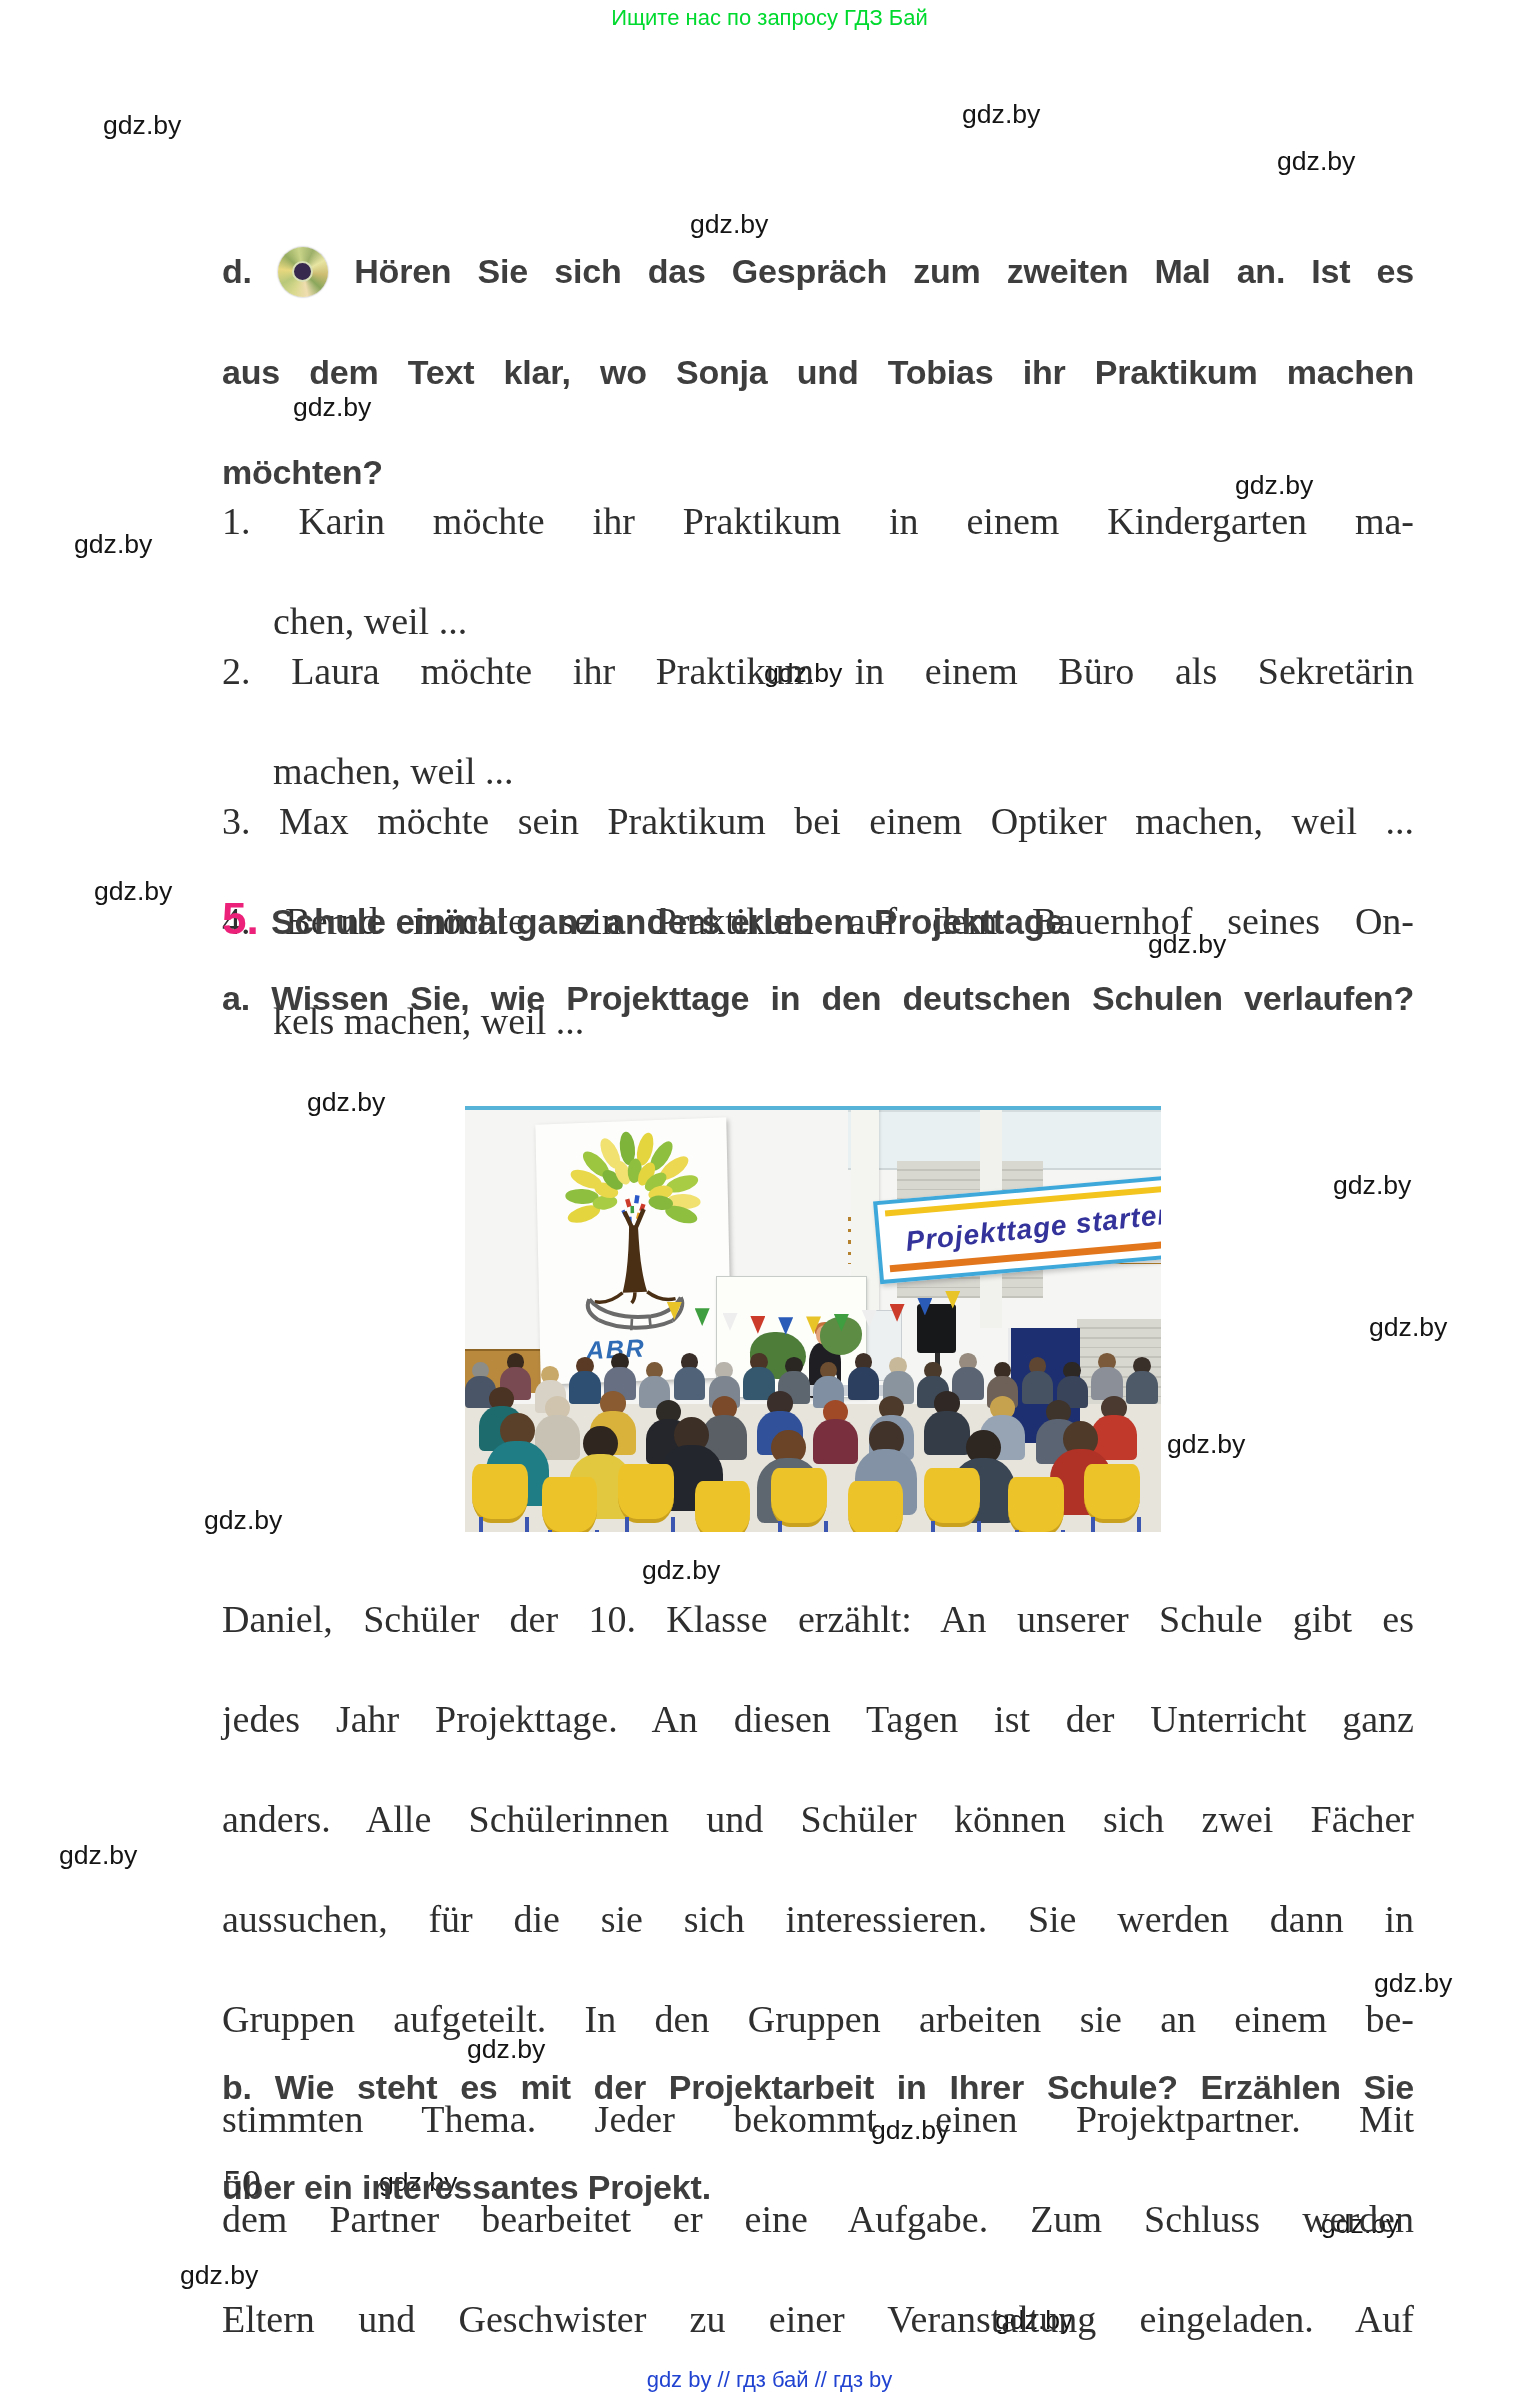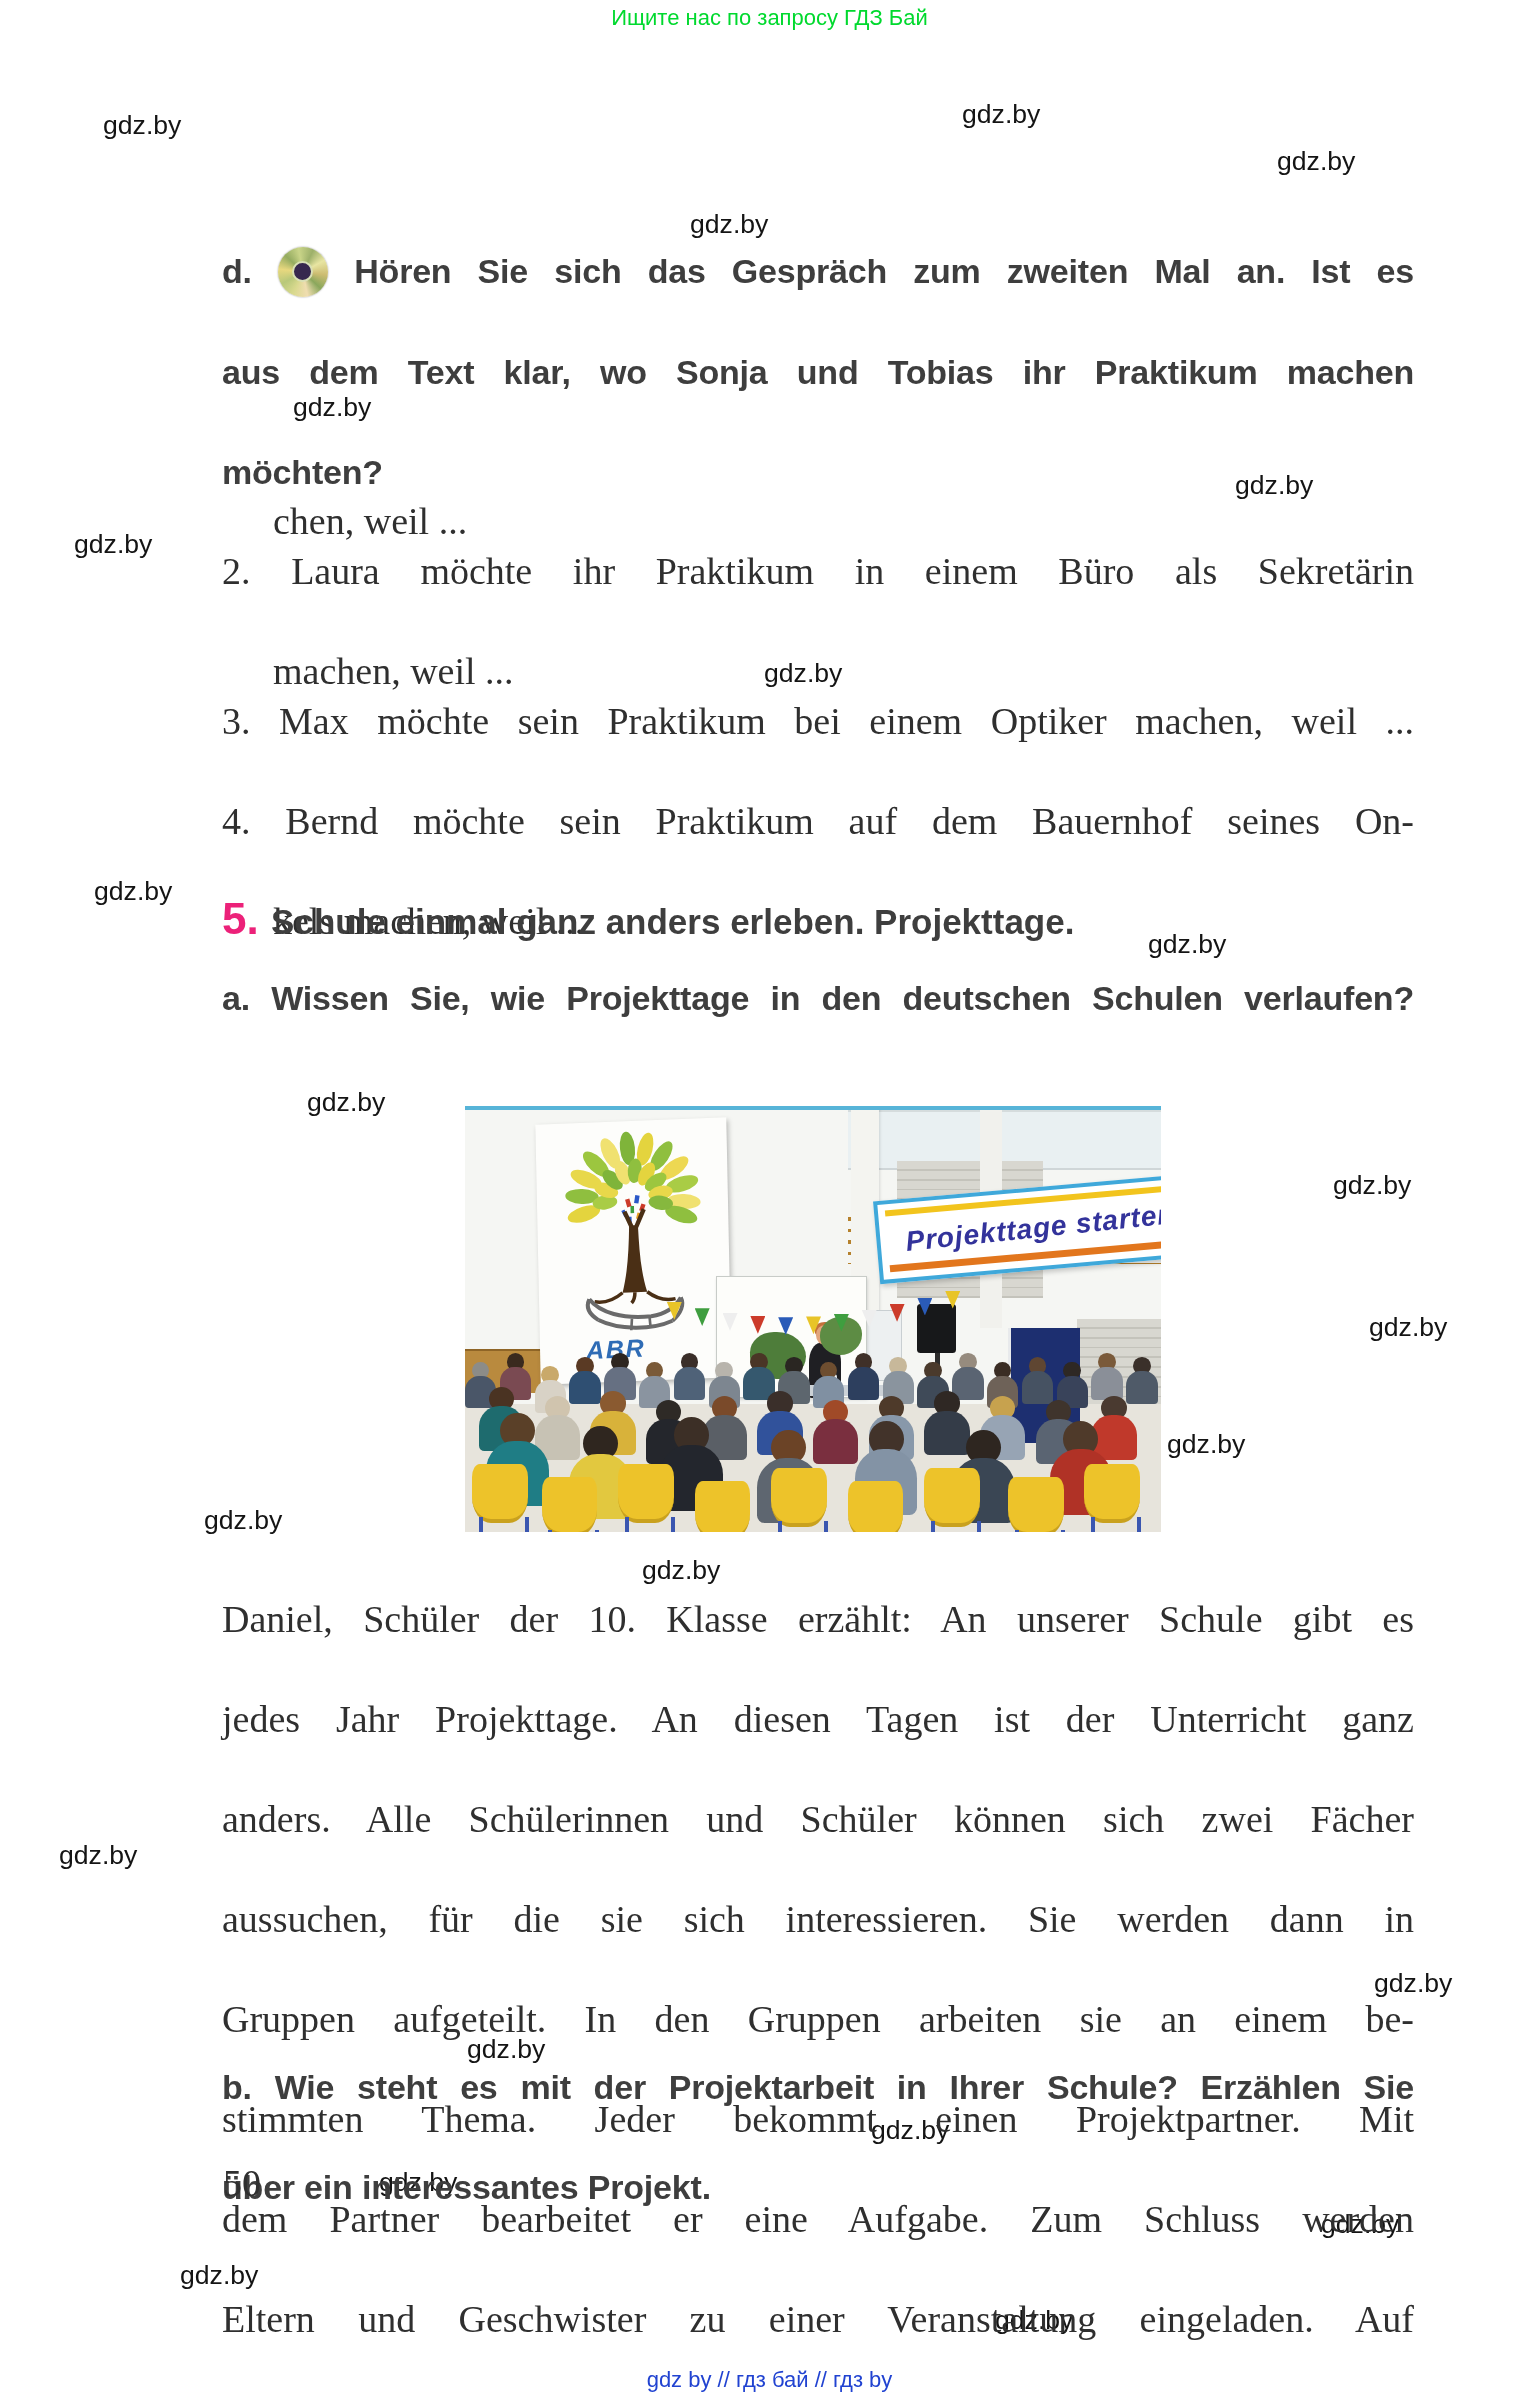--- a/index.html
+++ b/index.html
@@ -134,20 +134,21 @@
 
   <div class="xblock" style="top:246px">
     <div class="bline jline"><span>d.</span> <span class="cd"></span> <span>Hören Sie sich das Gespräch zum zweiten Mal an. Ist es</span></div>
     <div class="bline jline">aus dem Text klar, wo Sonja und Tobias ihr Praktikum machen</div>
     <div class="bline">möchten?</div>
   </div>
 
 
   <div class="xblock" style="top:496px">
     <div>
+      <div class="sline jline"><span>1.</span> <span>Karin möchte ihr Praktikum in einem Kindergarten ma-</span></div>
       <div class="sline indent">chen, weil ...</div>
     </div>
     <div>
       <div class="sline jline"><span>2.</span> <span>Laura möchte ihr Praktikum in einem Büro als Sekretärin</span></div>
       <div class="sline indent">machen, weil ...</div>
     </div>
     <div>
       <div class="sline jline"><span>3.</span> <span>Max möchte sein Praktikum bei einem Optiker machen, weil ...</span></div>
     </div>
     <div>

